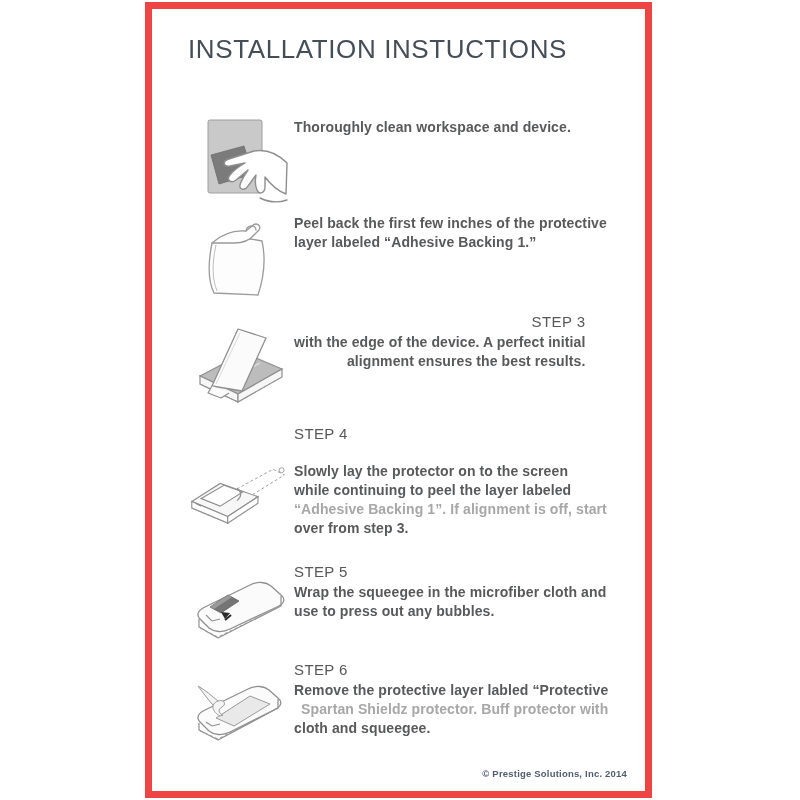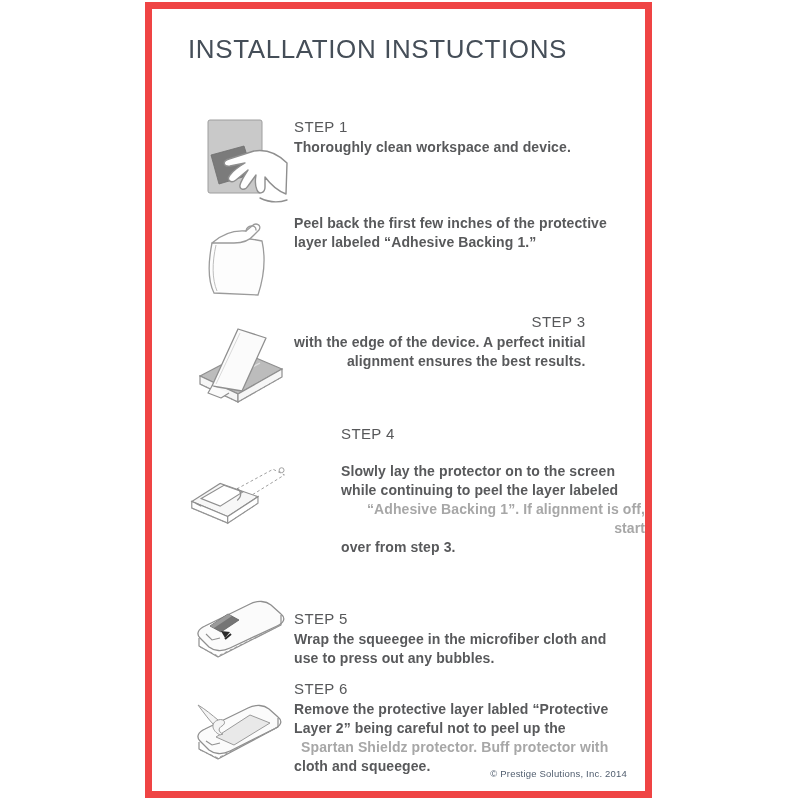--- a/index.html
+++ b/index.html
@@ -22,28 +22,28 @@
   .step { display:flex; align-items:flex-start; }
   .icon-cell { width:104px; flex:0 0 104px; display:flex; justify-content:center; }
   .text-cell { margin-left:2px; padding-top:3px; }
   .step-label { font-size:15px; color:#57585a; letter-spacing:0.4px; margin-bottom:3px; }
   .line { font-size:14px; line-height:19px; color:#58595b; letter-spacing:0.1px;font-weight:bold; }
   .line.muted { color:#a7a7a7;text-align:right; }
 
   .step-1 { margin-bottom:6px; }  .step-1 .icon-cell svg { margin-top:2px; }
   .step-2 { margin-bottom:9px; }  .step-2 .icon-cell svg { margin-top:10px; }
   .step-3 { margin-bottom:14px;text-align:right; } .step-3 .icon-cell svg { margin-top:6px; }
-  .step-4 { margin-bottom:22px;gap:47px; } .step-4 .icon-cell svg { margin-top:32px; }
+  .step-4 { margin-bottom:22px; } .step-4 .icon-cell svg { margin-top:32px; }
   .step-4 .step-label { margin-bottom:20px; }
-  .step-5 { margin-bottom:9px;align-items:flex-end; }  .step-5 .icon-cell svg { margin-top:9px; }
+  .step-5 { margin-bottom:9px; }  .step-5 .icon-cell svg { margin-top:9px; }
   .step-6 { margin-bottom:0; }    .step-6 .icon-cell svg { margin-top:12px; }
 
   .footer {
     position:absolute; right:18px; bottom:12px;
-    font-size:9.5px; color:#505d6e; letter-spacing:0.2px;
+    font-size:9.5px; color:#505d6e; letter-spacing:0.2px;font-weight:bold;
   }
   svg { display:block; }
 </style>
 </head>
 <body>
 
 <div class="page">
 
   <div class="title">INSTALLATION INSTUCTIONS</div>
 
@@ -54,21 +54,20 @@
         <svg width="104" height="88" viewBox="0 0 104 88">
           <rect x="20" y="3" width="54" height="73" rx="2" fill="#c9c9c9" stroke="#9e9e9e"></rect>
           <path d="M23 38 L56 29 L65 57 L31 67 Z" fill="#7b7b7b" stroke="#6e6e6e" stroke-width="0.8"></path>
           <g fill="#ffffff" stroke="#8f8f8f" stroke-width="1.4" stroke-linejoin="round" stroke-linecap="round">
             <path d="M99 46 C 90 37 78 32 66 34 L 41 42 C 34 44 35 50 42 49 L 57 46 C 50 50 45 54 42 58 C 38 63 43 67 48 63 L 60 53 C 56 59 53 64 52 68 C 51 73 57 74 60 69 L 68 58 C 67 64 67 69 69 73 C 71 78 77 76 77 70 L 77 60 C 83 68 90 74 98 77 Z"></path>
             <path d="M72 81 C 80 85 90 86 99 83" fill="none"></path>
           </g>
         </svg>
       </div>
       <div class="text-cell">
-        <div class="step-label">STEP 1</div>
         <div class="line">Thoroughly clean workspace and device.</div>
       </div>
     </div>
 
     <div class="step step-2">
       <div class="icon-cell">
         <svg width="80" height="80" viewBox="0 0 80 80">
           <path d="M12 22 C 8 42 8 60 14 72 L 58 74 C 64 56 66 38 62 20 C 45 16 28 17 12 22 Z" fill="#fdfdfd" stroke="#9b9b9b" stroke-width="1.3"></path>
           <path d="M16 24 C 12 42 12 58 17 70" fill="none" stroke="#bdbdbd" stroke-width="1"></path>
           <path d="M12 22 C 22 13 34 9 46 10 L 52 5 C 56 1 62 4 59 9 L 54 14 C 50 19 42 22 34 22 Z" fill="#ffffff" stroke="#9b9b9b" stroke-width="1.3" stroke-linejoin="round"></path>
@@ -152,21 +151,20 @@
           <path d="M10 61 L28 69 L86 39" fill="none" stroke="#9a9a9a" stroke-width="1" stroke-dasharray="3 2.5"></path>
           <path d="M26 48 L60 26 L80 34 L44 56 Z" fill="#e9e9e9" stroke="#9a9a9a" stroke-width="1"></path>
           <path d="M28 31 C 22 26 15 20 8 16 C 14 24 19 31 24 36 Z" fill="#f4f4f4" stroke="#9a9a9a" stroke-width="1" stroke-linejoin="round"></path>
           <path d="M30 46 C 22 42 20 34 28 31 C 34 29 37 34 32 37 C 28 39 28 43 33 45 Z" fill="#f4f4f4" stroke="#9a9a9a" stroke-width="1"></path>
           <path d="M16 52 L22 56 L30 54" fill="none" stroke="#8f8f8f" stroke-width="1.1"></path>
         </svg>
       </div>
       <div class="text-cell">
         <div class="step-label">STEP 6</div>
         <div class="line">Remove the protective layer labled “Protective</div>
-        <div class="line">Layer 2” being careful not to peel up the</div>
         <div class="line muted">Spartan Shieldz protector. Buff protector with</div>
         <div class="line">cloth and squeegee.</div>
       </div>
     </div>
 
   </div>
 
   <div class="footer">© Prestige Solutions, Inc. 2014</div>
 </div>
 

